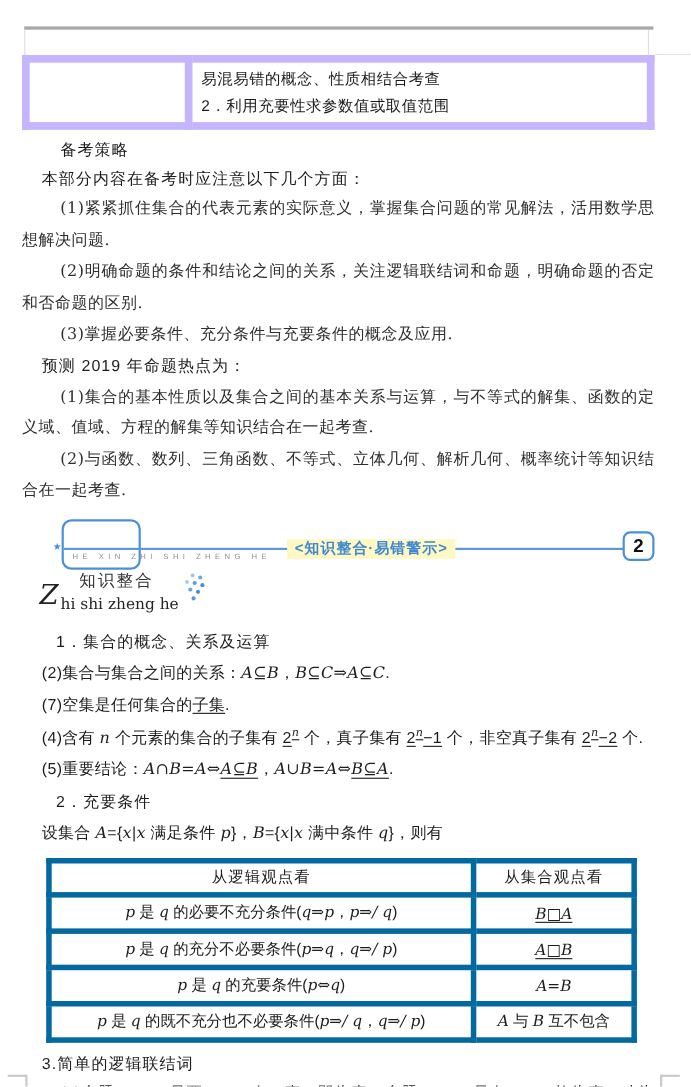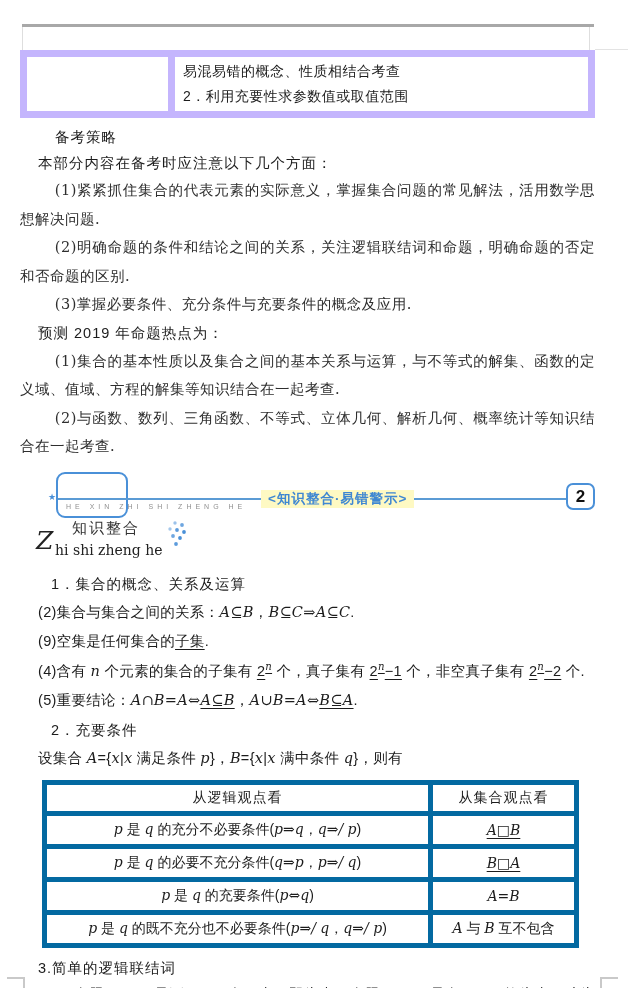--- a/index.html
+++ b/index.html
@@ -129,43 +129,43 @@
           <circle cx="22" cy="12" r="1.9"></circle>
           <circle cx="11" cy="16" r="1.9" opacity="0.8"></circle>
           <circle cx="18" cy="18" r="1.9"></circle>
           <circle cx="14" cy="24" r="1.9" opacity="0.9"></circle>
         </g>
       </svg>
     </div>
 
     <div class="h-strong k-head">1．集合的概念、关系及运算</div>
     <div class="k-line"><span>(2)集合与集合之间的关系：</span><span class="rt-i">A⊆B</span><span>，</span><span class="rt-i">B⊆C⇒A⊆C</span><span>.</span></div>
-    <div class="k-line"><span>(9)空集是任何集合的</span><span class="rt-u">子集</span><span>.</span></div>
+    <div class="k-line"><span>(7)空集是任何集合的</span><span class="rt-u">子集</span><span>.</span></div>
     <div class="k-line"><span>(4)含有 </span><span class="rt-i">n</span><span> 个元素的集合的子集有 </span><span class="rt-u">2</span><span class="rt-i rt-u rt-p">n</span><span> 个，真子集有 </span><span class="rt-u">2</span><span class="rt-i rt-u rt-p">n</span><span class="rt-u">−1</span><span> 个，非空真子集有 </span><span class="rt-u">2</span><span class="rt-i rt-u rt-p">n</span><span class="rt-u">−2</span><span> 个.</span></div>
     <div class="k-line"><span>(5)重要结论：</span><span class="rt-i">A∩B=A⇔</span><span class="rt-i rt-u">A⊆B</span><span>，</span><span class="rt-i">A∪B=A⇔</span><span class="rt-i rt-u">B⊆A</span><span>.</span></div>
     <div class="h-strong k-head">2．充要条件</div>
     <div class="k-line"><span>设集合 </span><span class="rt-i">A</span><span>={</span><span class="rt-i">x</span><span>|</span><span class="rt-i">x</span><span> 满足条件 </span><span class="rt-i">p</span><span>}，</span><span class="rt-i">B</span><span>={</span><span class="rt-i">x</span><span>|</span><span class="rt-i">x</span><span> 满中条件 </span><span class="rt-i">q</span><span>}，则有</span></div>
 
     <table class="ltab">
       <colgroup>
           <col class="lc1">
           <col class="lc2">
         </colgroup>
       <tbody>
           <tr>
         <th>从逻辑观点看</th>
         <th>从集合观点看</th>
       </tr>
       <tr>
+        <td><span class="rt-i">p</span><span> 是 </span><span class="rt-i">q</span><span> 的必要不充分条件(</span><span class="rt-i">q⇒p</span><span>，</span><span class="rt-i">p⇒/ q</span><span>)</span></td>
+        <td><span class="rt-i rt-u">B□A</span></td>
+      </tr>
+      <tr>
         <td><span class="rt-i">p</span><span> 是 </span><span class="rt-i">q</span><span> 的充分不必要条件(</span><span class="rt-i">p⇒q</span><span>，</span><span class="rt-i">q⇒/ p</span><span>)</span></td>
         <td><span class="rt-i rt-u">A□B</span></td>
-      </tr>
-      <tr>
-        <td><span class="rt-i">p</span><span> 是 </span><span class="rt-i">q</span><span> 的必要不充分条件(</span><span class="rt-i">q⇒p</span><span>，</span><span class="rt-i">p⇒/ q</span><span>)</span></td>
-        <td><span class="rt-i rt-u">B□A</span></td>
       </tr>
       <tr>
         <td><span class="rt-i">p</span><span> 是 </span><span class="rt-i">q</span><span> 的充要条件(</span><span class="rt-i">p⇔q</span><span>)</span></td>
         <td><span class="rt-i">A=B</span></td>
       </tr>
       <tr>
         <td><span class="rt-i">p</span><span> 是 </span><span class="rt-i">q</span><span> 的既不充分也不必要条件(</span><span class="rt-i">p⇒/ q</span><span>，</span><span class="rt-i">q⇒/ p</span><span>)</span></td>
         <td><span class="rt-i">A</span><span> 与 </span><span class="rt-i">B</span><span> 互不包含</span></td>
       </tr>
     </tbody>

